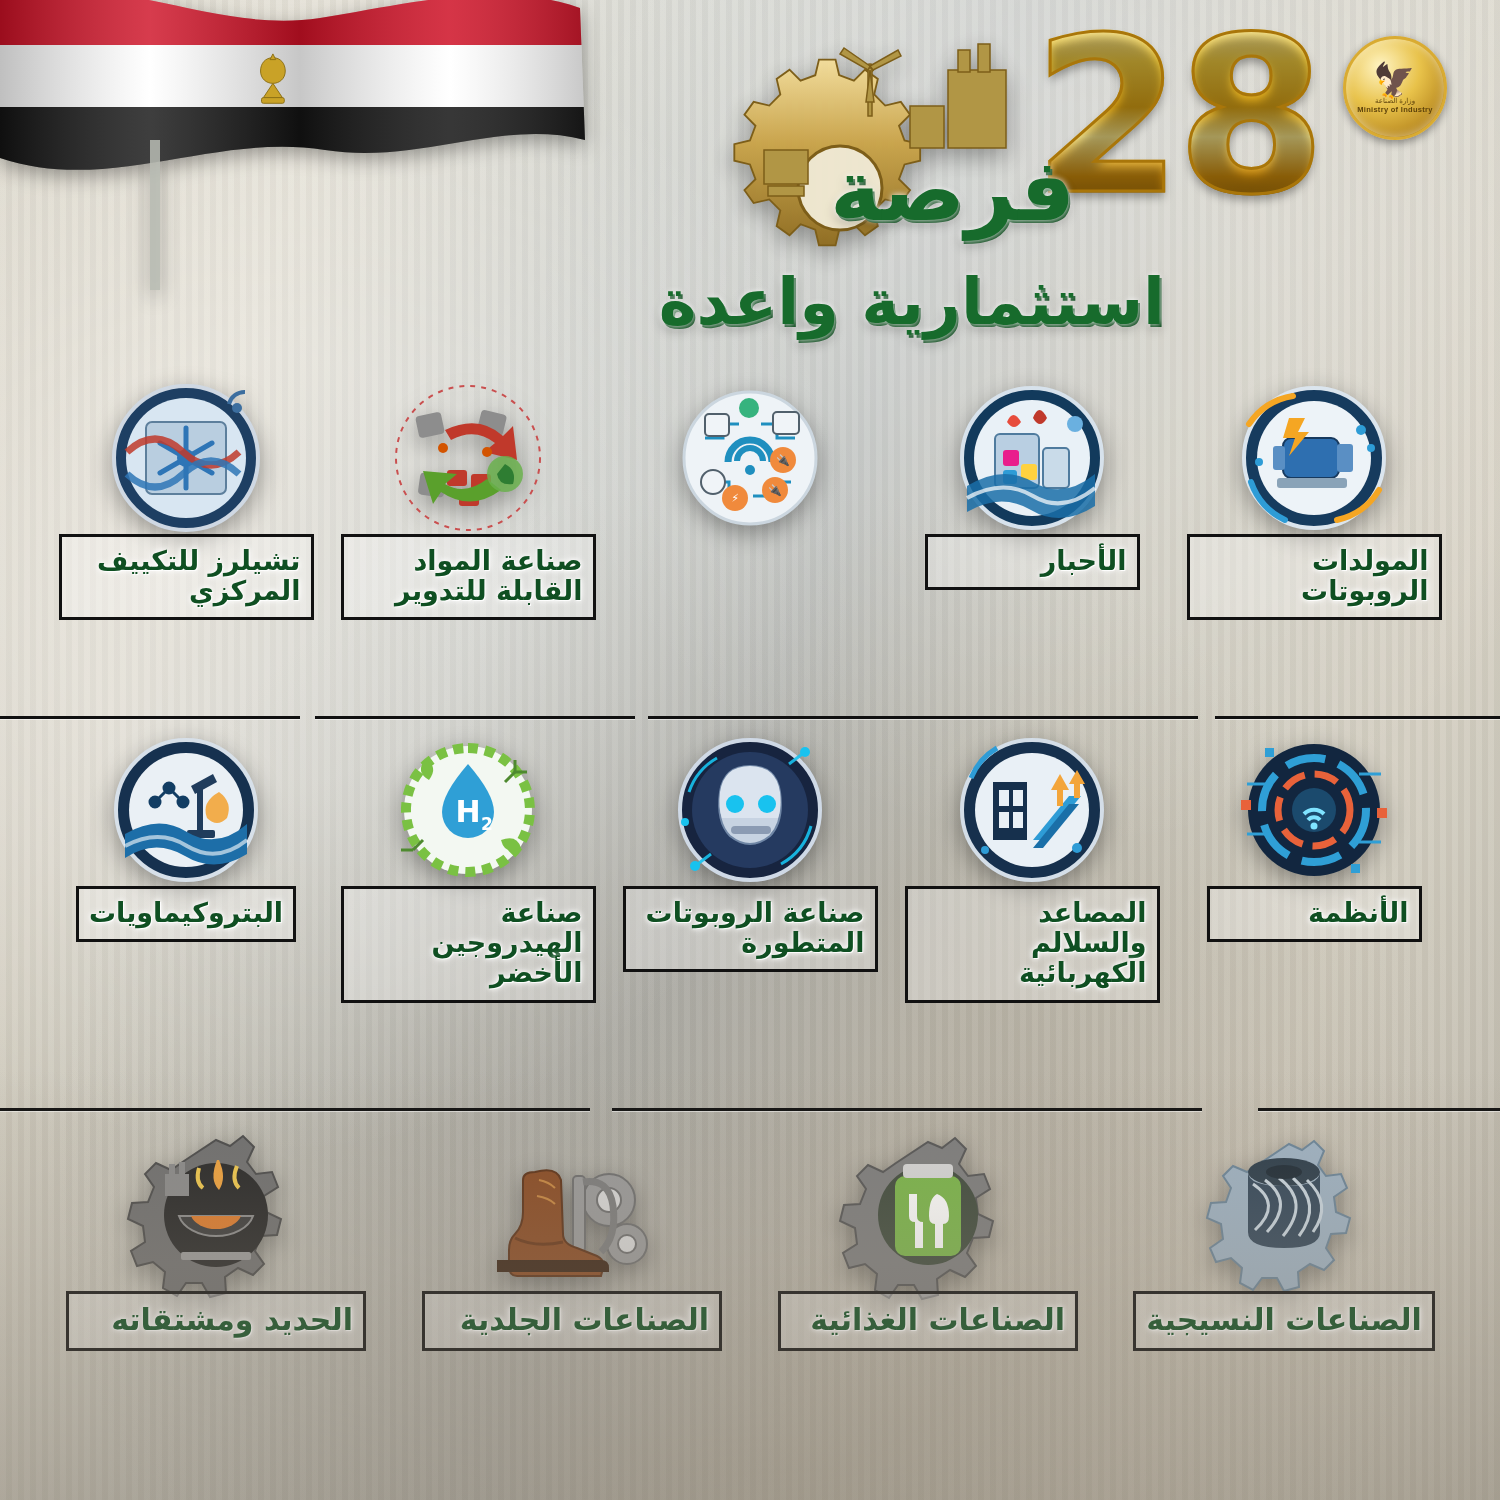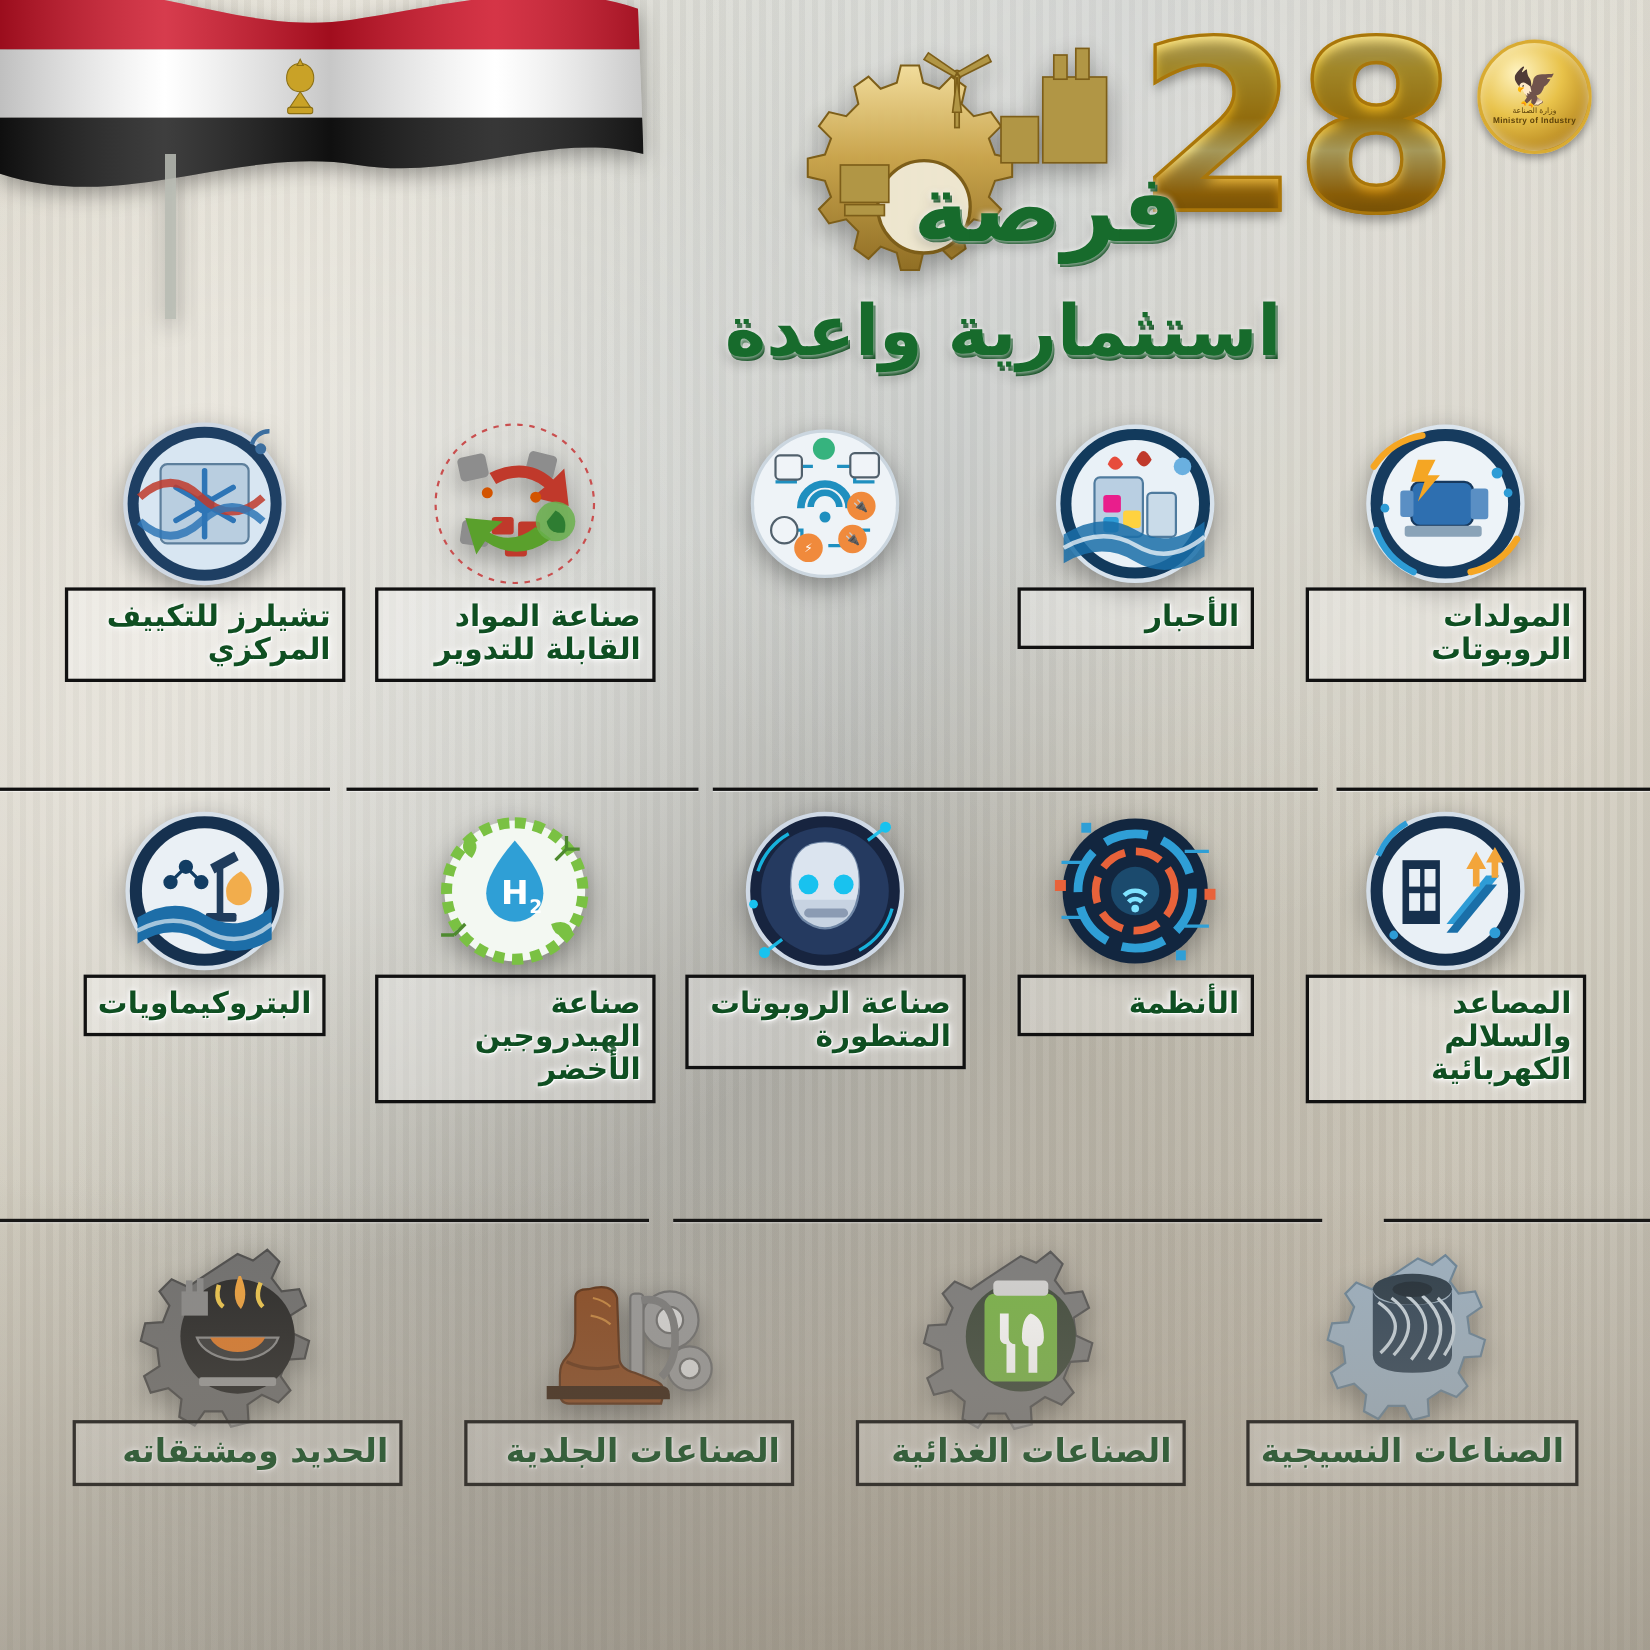--- a/index.html
+++ b/index.html
@@ -447,51 +447,20 @@
               <circle cx="20" cy="92" r="4"></circle>
             </g>
         </svg>
       </div>
       <div class="label">صناعة الروبوتات المتطورة</div>
     </div>
 
     <div class="cell">
       <div class="icon-wrap">
         <svg viewBox="0 0 170 170" width="170" height="170">
-          <circle cx="85" cy="80" r="66" fill="#12263f"></circle>
-          <circle cx="85" cy="80" r="52" fill="none" stroke="#2f9fd6" stroke-width="8" stroke-dasharray="40 14"></circle>
-          <circle cx="85" cy="80" r="36" fill="none" stroke="#e8623a" stroke-width="7" stroke-dasharray="24 10"></circle>
-          <circle cx="85" cy="80" r="22" fill="#1b4a6d"></circle>
-          <g stroke="#7fe3ff" stroke-width="4" fill="none">
-            <path d="M75,84 a14,14 0 0 1 20,0"></path>
-            <path d="M79,90 a8,8 0 0 1 12,0"></path>
-          </g>
-          <circle cx="85" cy="96" r="3.5" fill="#7fe3ff"></circle>
-          <g stroke="#2f9fd6" stroke-width="3">
-            <line x1="18" y1="54" x2="40" y2="54"></line>
-              <line x1="18" y1="104" x2="40" y2="104"></line>
-            <line x1="130" y1="44" x2="152" y2="44"></line>
-              <line x1="130" y1="112" x2="152" y2="112"></line>
-          </g>
-          <g fill="#e8623a">
-              <rect x="12" y="70" width="10" height="10"></rect>
-              <rect x="148" y="78" width="10" height="10"></rect>
-            </g>
-          <g fill="#2f9fd6">
-              <rect x="36" y="18" width="9" height="9"></rect>
-              <rect x="122" y="134" width="9" height="9"></rect>
-            </g>
-        </svg>
-      </div>
-      <div class="label">الأنظمة</div>
-    </div>
-
-    <div class="cell">
-      <div class="icon-wrap">
-        <svg viewBox="0 0 170 170" width="170" height="170">
           <circle cx="85" cy="80" r="70" fill="#16304d" stroke="#d4dee8" stroke-width="4"></circle>
           <circle cx="85" cy="80" r="57" fill="#e9f0f6"></circle>
           <rect x="46" y="52" width="34" height="58" fill="#16304d"></rect>
           <rect x="52" y="60" width="10" height="16" fill="#e9f0f6"></rect>
           <rect x="66" y="60" width="10" height="16" fill="#e9f0f6"></rect>
           <rect x="52" y="82" width="10" height="16" fill="#e9f0f6"></rect>
           <rect x="66" y="82" width="10" height="16" fill="#e9f0f6"></rect>
           <path d="M86,110 l36,-44 12,0 -36,44z" fill="#2e9cd6"></path>
           <path d="M86,118 l36,-44 10,0 -36,44z" fill="#1a6fa8"></path>
           <g fill="#f3a53a">
@@ -501,20 +470,51 @@
           <path d="M24,48 a62,62 0 0 1 26,-30" fill="none" stroke="#2e9cd6" stroke-width="5"></path>
           <g fill="#2e9cd6">
               <circle cx="130" cy="118" r="5"></circle>
               <circle cx="38" cy="120" r="4"></circle>
             </g>
         </svg>
       </div>
       <div class="label">المصاعد والسلالم الكهربائية</div>
     </div>
 
+    <div class="cell">
+      <div class="icon-wrap">
+        <svg viewBox="0 0 170 170" width="170" height="170">
+          <circle cx="85" cy="80" r="66" fill="#12263f"></circle>
+          <circle cx="85" cy="80" r="52" fill="none" stroke="#2f9fd6" stroke-width="8" stroke-dasharray="40 14"></circle>
+          <circle cx="85" cy="80" r="36" fill="none" stroke="#e8623a" stroke-width="7" stroke-dasharray="24 10"></circle>
+          <circle cx="85" cy="80" r="22" fill="#1b4a6d"></circle>
+          <g stroke="#7fe3ff" stroke-width="4" fill="none">
+            <path d="M75,84 a14,14 0 0 1 20,0"></path>
+            <path d="M79,90 a8,8 0 0 1 12,0"></path>
+          </g>
+          <circle cx="85" cy="96" r="3.5" fill="#7fe3ff"></circle>
+          <g stroke="#2f9fd6" stroke-width="3">
+            <line x1="18" y1="54" x2="40" y2="54"></line>
+              <line x1="18" y1="104" x2="40" y2="104"></line>
+            <line x1="130" y1="44" x2="152" y2="44"></line>
+              <line x1="130" y1="112" x2="152" y2="112"></line>
+          </g>
+          <g fill="#e8623a">
+              <rect x="12" y="70" width="10" height="10"></rect>
+              <rect x="148" y="78" width="10" height="10"></rect>
+            </g>
+          <g fill="#2f9fd6">
+              <rect x="36" y="18" width="9" height="9"></rect>
+              <rect x="122" y="134" width="9" height="9"></rect>
+            </g>
+        </svg>
+      </div>
+      <div class="label">الأنظمة</div>
+    </div>
+
   </div>
 
   <div class="row" id="row3">
 
     <div class="cell">
       <div class="icon-wrap">
         <svg viewBox="0 0 190 185" width="190" height="185">
           <g fill="#6f6f6f" stroke="#4a4a4a" stroke-width="2">
             <path d="M95,20 l14,6 13,-10 11,11 -7,15 9,12 16,-2 6,15 -14,9 2,16 15,7 -4,16 -16,1 -6,15 9,13 -11,11 -15,-7 -13,9 1,16 -16,4 -8,-14 -16,0 -9,13 -14,-8 2,-16 -12,-10 -16,4 -6,-15 14,-9 -2,-16 -15,-7 4,-16 16,-1 6,-15 -9,-13 11,-11 15,7 13,-9z"></path>
           </g>

